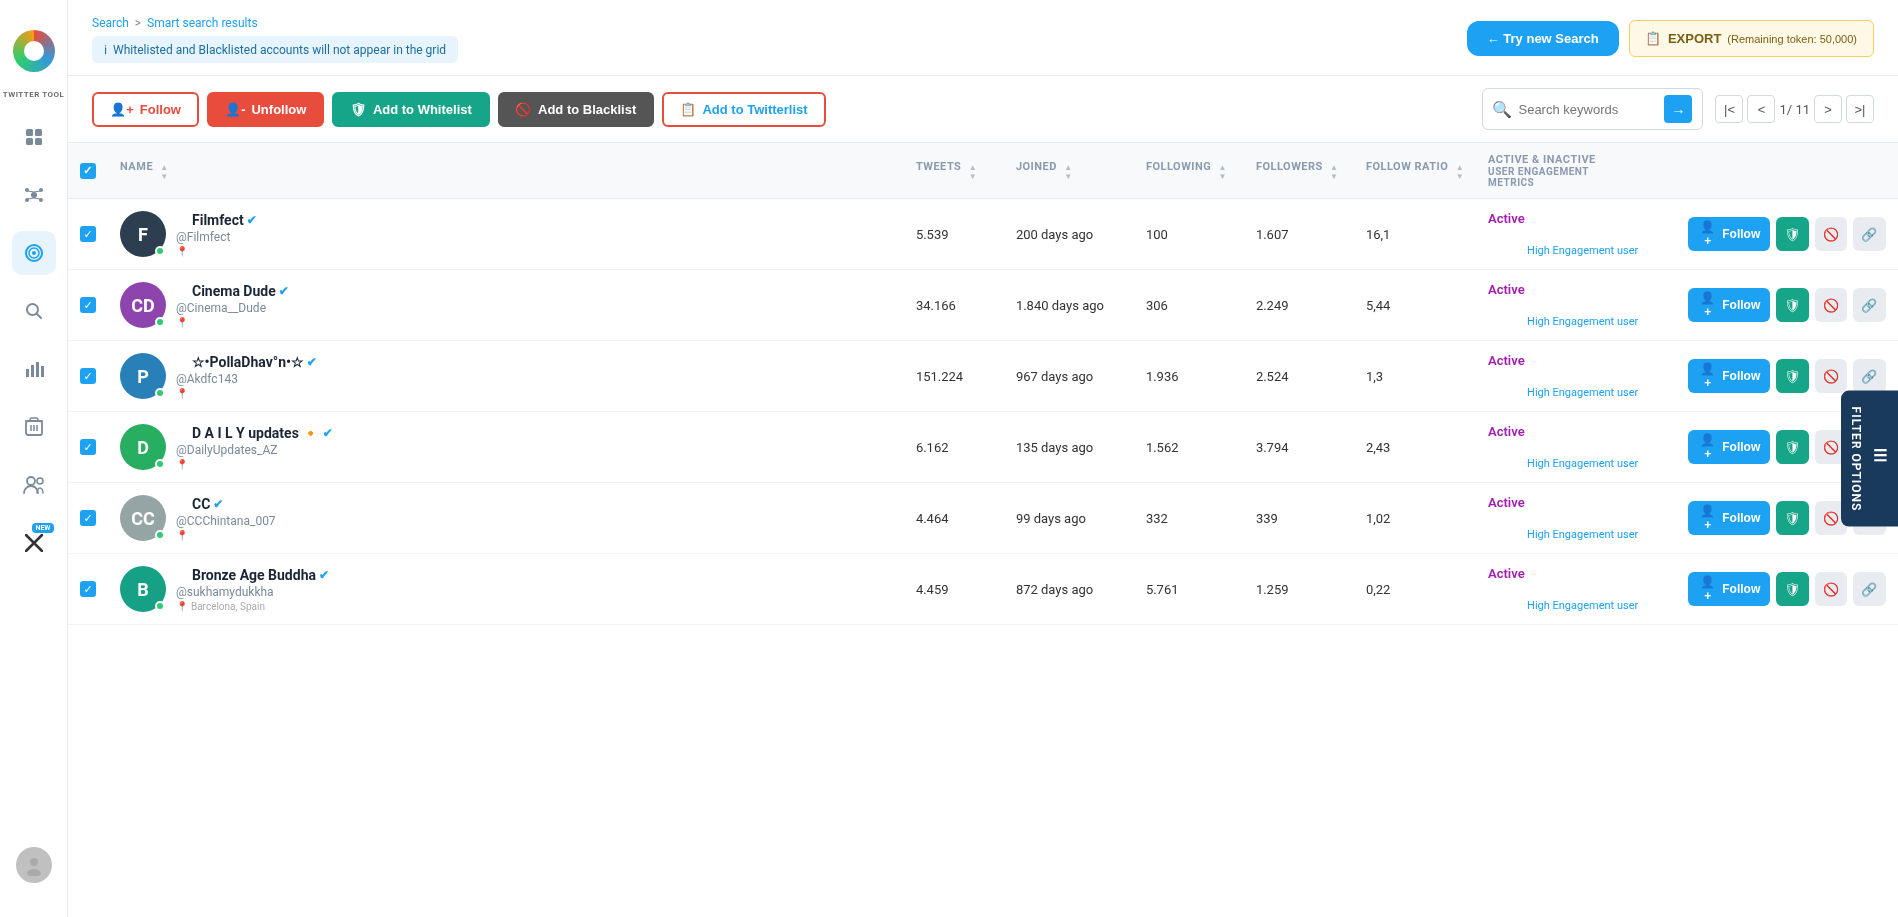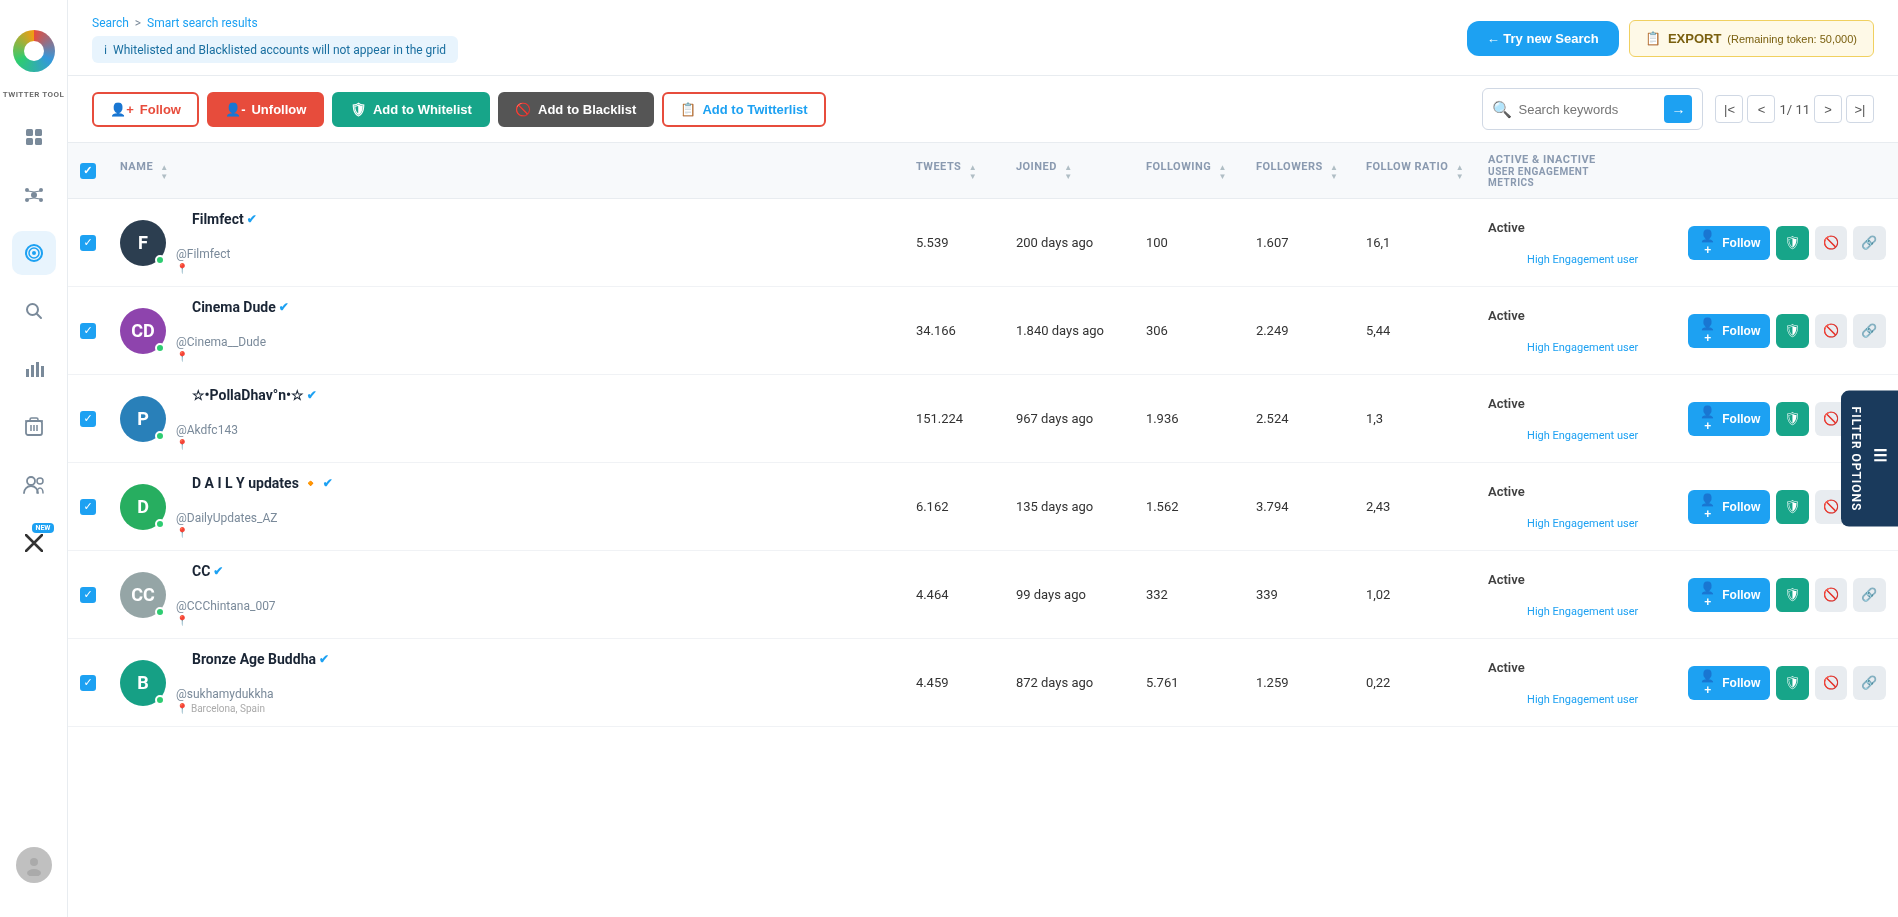--- a/index.html
+++ b/index.html
@@ -144,30 +144,30 @@
     }
     thead th .sort-arrows { display: inline-flex; flex-direction: column; margin-left: 4px; font-size: 8px; color: #b0bec5; }
     tbody tr { border-bottom: 1px solid #f0f2f5; }
     tbody td { padding: 12px 12px; font-size: 13px; color: #333; vertical-align: middle; }
 
     .user-cell { display: flex; align-items: center; gap: 10px; }
     .avatar-wrap { position: relative; }
     .avatar { width: 46px; height: 46px; border-radius: 50%; background: #ccc; overflow: hidden; flex-shrink: 0; display: flex; align-items: center; justify-content: center; font-size: 18px; font-weight: 700; color: #fff; }
     .verified-badge { color: #1da1f2; font-size: 12px; margin-left: 3px; }
     .user-name { font-weight: 700; font-size: 14px; color: #1a2535; display: flex; align-items: center; margin-left: 16px; }
-    .user-handle { font-size: 12px; color: #7a8a9a; margin-top: 20px; }
+    .user-handle { font-size: 12px; color: #7a8a9a; margin-top: 2px; }
     .location-icon { font-size: 10px; color: #aaa; margin-top: 2px; }
     .online-dot {
       position: absolute; bottom: 1px; right: 1px;
       width: 10px; height: 10px; border-radius: 50%;
       background: #2ecc71; border: 2px solid #fff;
     }
 
     .engagement-cell { display: flex; flex-direction: column; }
-    .engagement-status { font-weight: 600; color: #404040; font-size: 13px; }
+    .engagement-status { font-weight: 600; color: #a21caf; font-size: 13px; }
     .engagement-label { font-size: 11px; color: #1da1f2; margin-top: 18px; padding-left: 39px; }
 
     .action-buttons { display: flex; gap: 6px; align-items: center; }
     .action-btn {
       width: 34px; height: 34px; border-radius: 6px; border: none;
       display: flex; align-items: center; justify-content: center;
       cursor: pointer; font-size: 13px;
     }
     .action-btn-follow { background: #1da1f2; color: #fff; padding: 0 10px; width: auto; gap: 5px; font-weight: 600; font-size: 12px; border-radius: 6px; }
     .action-btn-shield { background: #17a589; color: #fff; }

